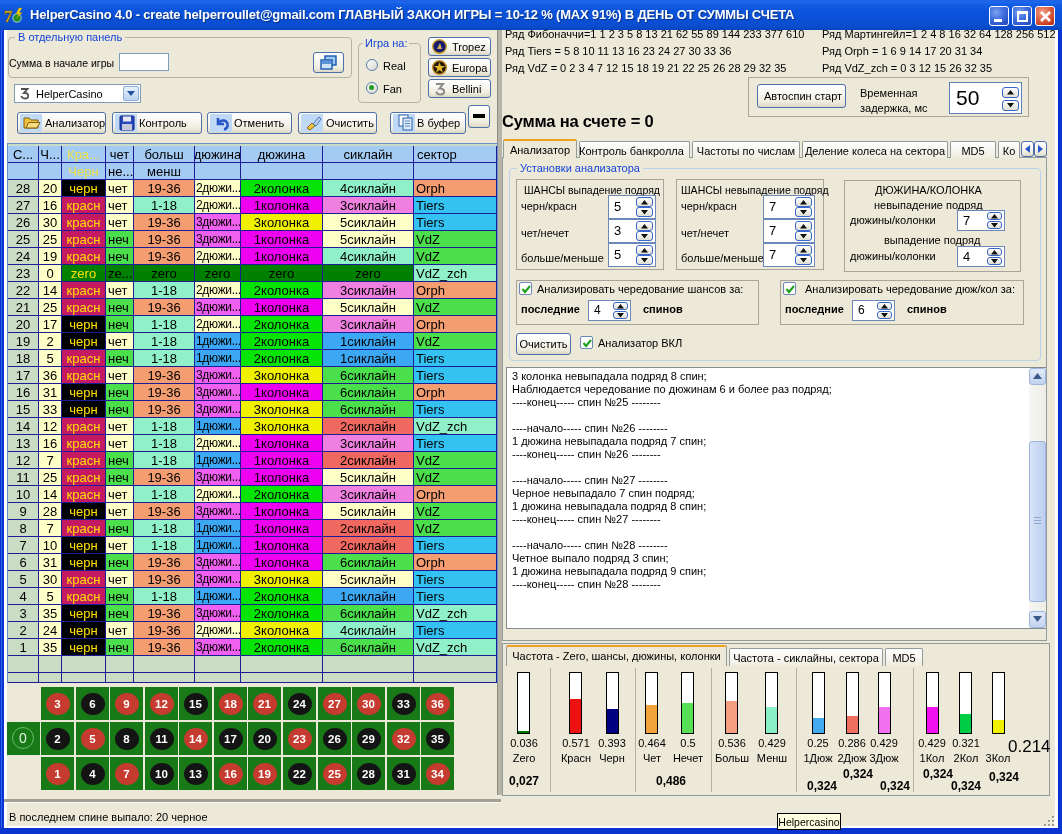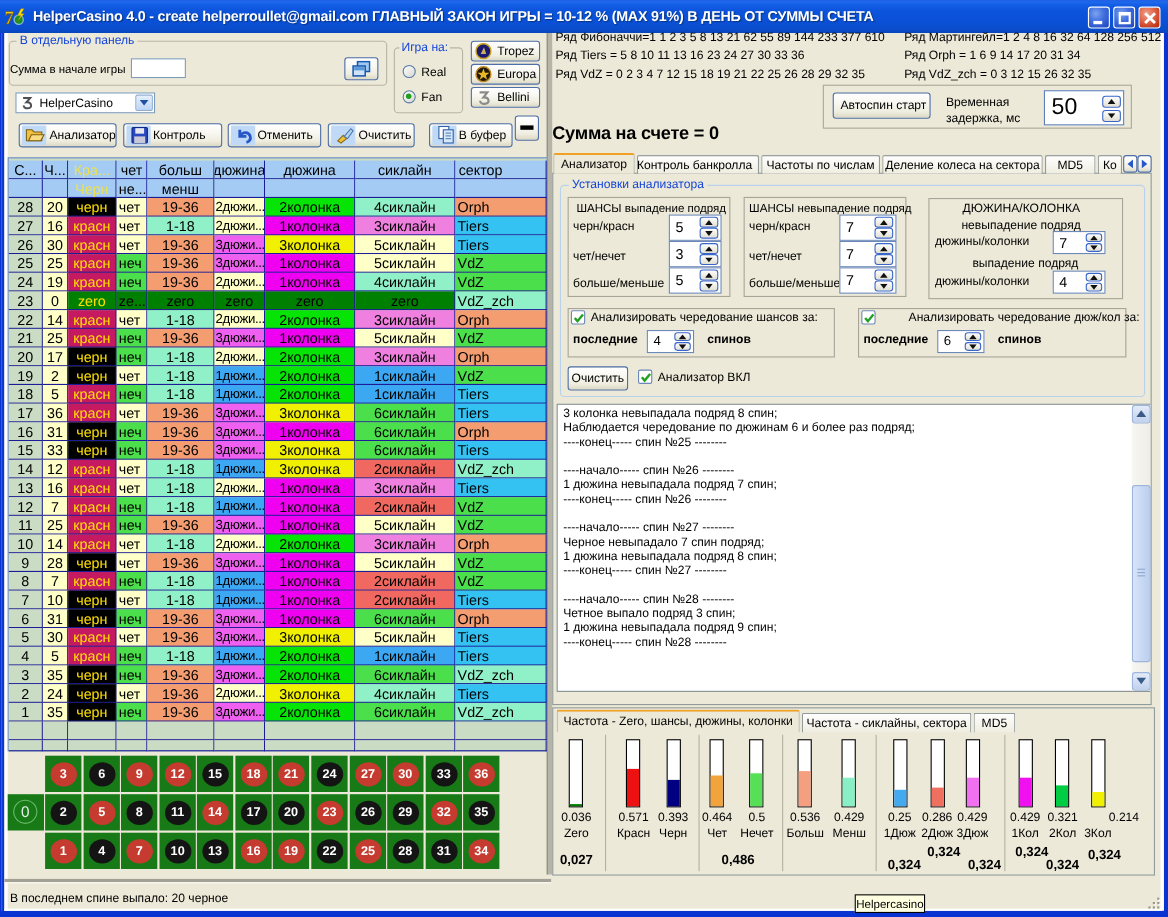--- a/index.html
+++ b/index.html
@@ -655,21 +655,21 @@
 <svg class="abs" style="left:617.0px;top:312.8px;" width="7" height="5">
     <path d="M0 0 L7 0 L3.5 4.5Z" fill="#101010"></path>
   </svg>
 <div class="abs t11" style="left:643px;top:303px;font-weight:bold;">спинов</div>
 <div class="abs gboxw" style="left:780px;top:280px;width:244px;height:45px;"></div>
 <div class="chk" style="left:783px;top:282px;">
     <svg width="13" height="13">
       <path d="M2.5 6 L5 9 L10 3" stroke="#21A121" stroke-width="2.2" fill="none"></path>
     </svg>
   </div>
-<div class="abs t11" style="left:826px;top:283px;">Анализировать чередование дюж/кол за:</div>
+<div class="abs t11" style="left:805px;top:283px;">Анализировать чередование дюж/кол за:</div>
 <div class="abs t11" style="left:785px;top:303px;font-weight:bold;">последние</div>
 <div class="abs spinbox" style="left:852px;top:300px;width:43px;height:21px;"></div>
 <div class="abs" style="left:858px;top:303px;font-size:12px;color:#000;">6</div>
 <div class="abs" style="left:877px;top:302px;width:15px;height:8px;background:linear-gradient(180deg,#fdfdfd,#e2e0d2);border:1px solid #3A66C8;border-radius:3px;"></div>
 <svg class="abs" style="left:881.0px;top:303.8px;" width="7" height="5">
     <path d="M3.5 0 L7 4.5 L0 4.5Z" fill="#101010"></path>
   </svg>
 <div class="abs" style="left:877px;top:311px;width:15px;height:8px;background:linear-gradient(180deg,#fdfdfd,#e2e0d2);border:1px solid #3A66C8;border-radius:3px;"></div>
 <svg class="abs" style="left:881.0px;top:312.8px;" width="7" height="5">
     <path d="M0 0 L7 0 L3.5 4.5Z" fill="#101010"></path>
@@ -751,21 +751,21 @@
 <div class="abs" style="left:926px;top:672px;width:13px;height:62px;background:#fff;border:1px solid #000;"></div>
 <div class="abs" style="left:927px;top:707px;width:11px;height:26px;background:#F010F0;"></div>
 <div class="abs" style="left:910px;top:737px;width:44px;text-align:center;font-size:11px;color:#000;">0.429</div>
 <div class="abs" style="left:910px;top:752px;width:44px;text-align:center;font-size:11px;color:#000;">1Кол</div>
 <div class="abs" style="left:959px;top:672px;width:13px;height:62px;background:#fff;border:1px solid #000;"></div>
 <div class="abs" style="left:960px;top:714px;width:11px;height:19px;background:#00CC44;"></div>
 <div class="abs" style="left:944px;top:737px;width:44px;text-align:center;font-size:11px;color:#000;">0.321</div>
 <div class="abs" style="left:944px;top:752px;width:44px;text-align:center;font-size:11px;color:#000;">2Кол</div>
 <div class="abs" style="left:992px;top:672px;width:13px;height:62px;background:#fff;border:1px solid #000;"></div>
 <div class="abs" style="left:993px;top:720px;width:11px;height:13px;background:#F0F000;"></div>
-<div class="abs" style="left:976px;top:737px;width:44px;text-align:center;font-size:11px;color:#000;padding-left:32px;">0.214</div>
+<div class="abs" style="left:976px;top:737px;width:44px;text-align:center;font-size:17px;color:#000;padding-left:32px;">0.214</div>
 <div class="abs" style="left:976px;top:752px;width:44px;text-align:center;font-size:11px;color:#000;">3Кол</div>
 <div class="abs" style="left:509px;top:774px;font-size:12px;font-weight:bold;color:#000;">0,027</div>
 <div class="abs" style="left:656px;top:774px;font-size:12px;font-weight:bold;color:#000;">0,486</div>
 <div class="abs" style="left:807px;top:779px;font-size:12px;font-weight:bold;color:#000;">0,324</div>
 <div class="abs" style="left:843px;top:767px;font-size:12px;font-weight:bold;color:#000;">0,324</div>
 <div class="abs" style="left:880px;top:779px;font-size:12px;font-weight:bold;color:#000;">0,324</div>
 <div class="abs" style="left:923px;top:767px;font-size:12px;font-weight:bold;color:#000;">0,324</div>
 <div class="abs" style="left:951px;top:779px;font-size:12px;font-weight:bold;color:#000;">0,324</div>
 <div class="abs" style="left:989px;top:770px;font-size:12px;font-weight:bold;color:#000;">0,324</div>
 <div class="abs" style="left:777px;top:813px;width:64px;height:17px;background:#FFFFE1;border:1px solid #000;font-size:10.5px;color:#000;display:flex;align-items:center;justify-content:center;z-index:20;">Helpercasino</div>

